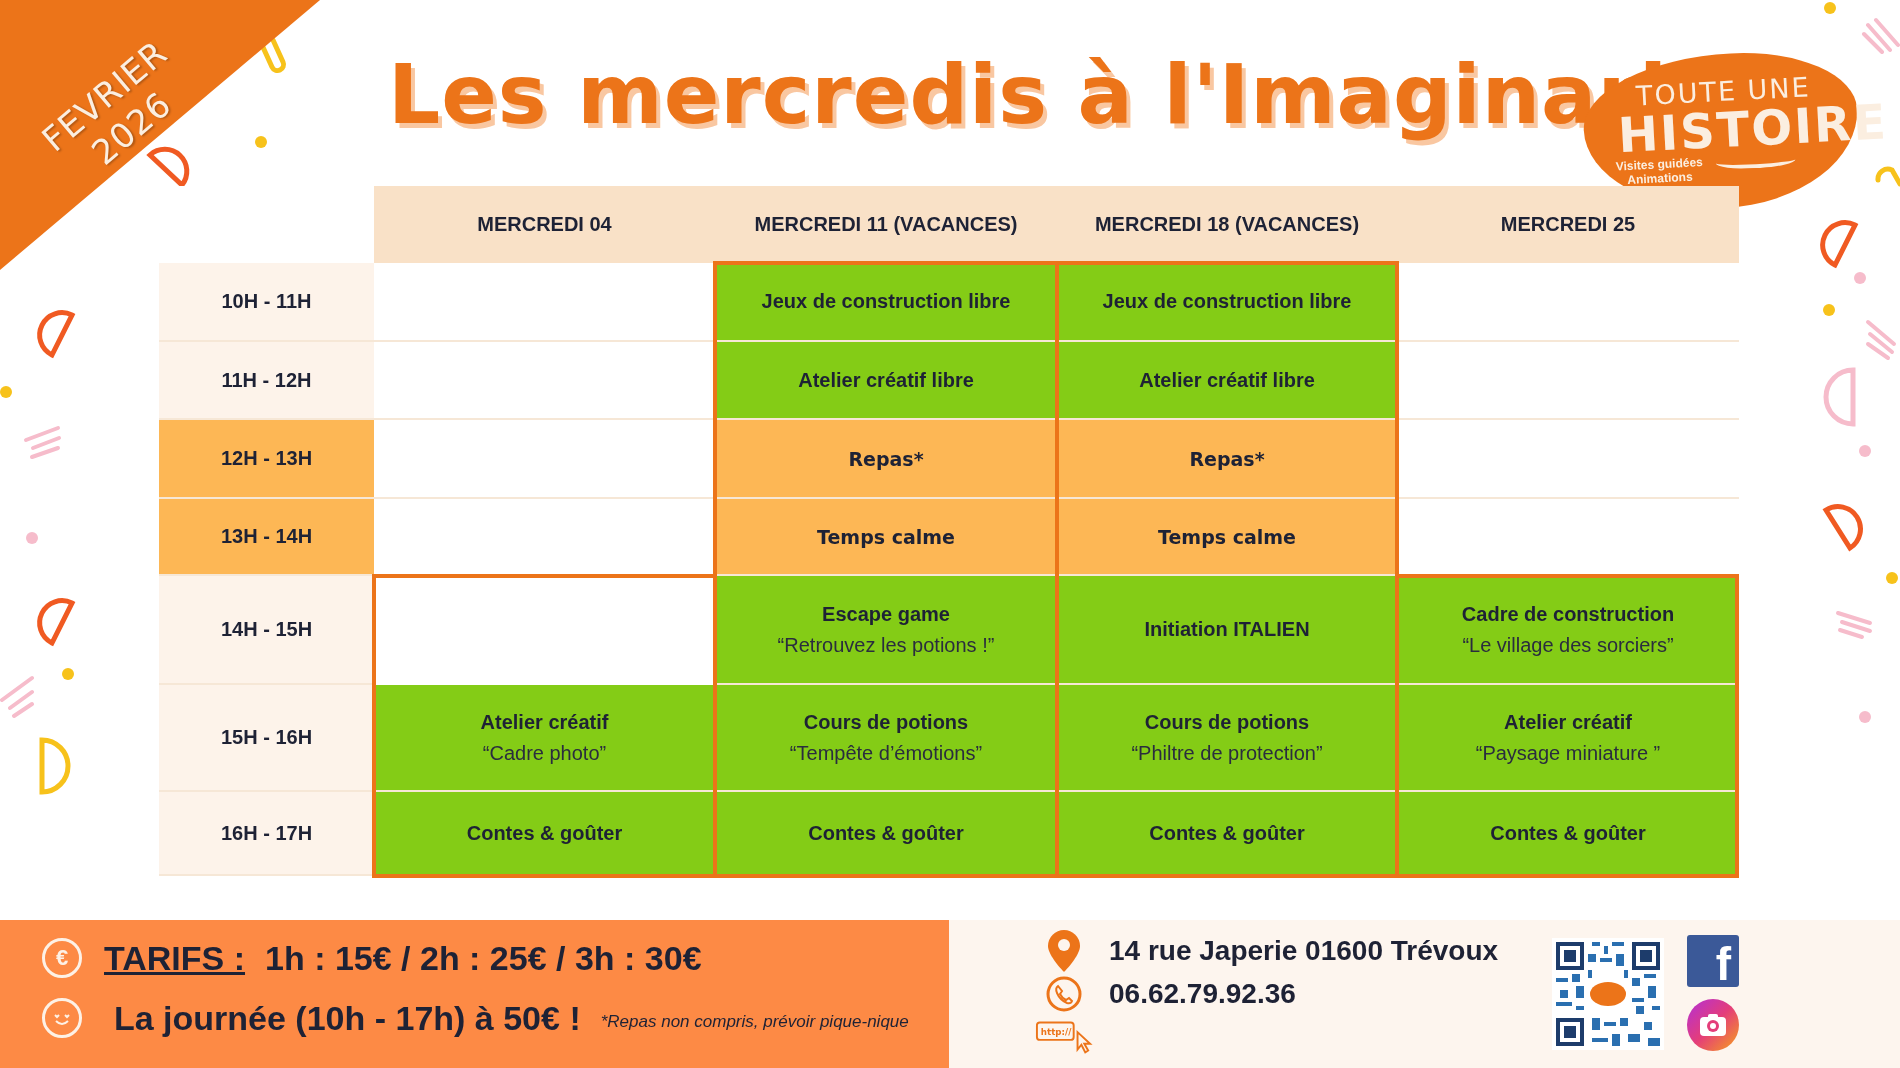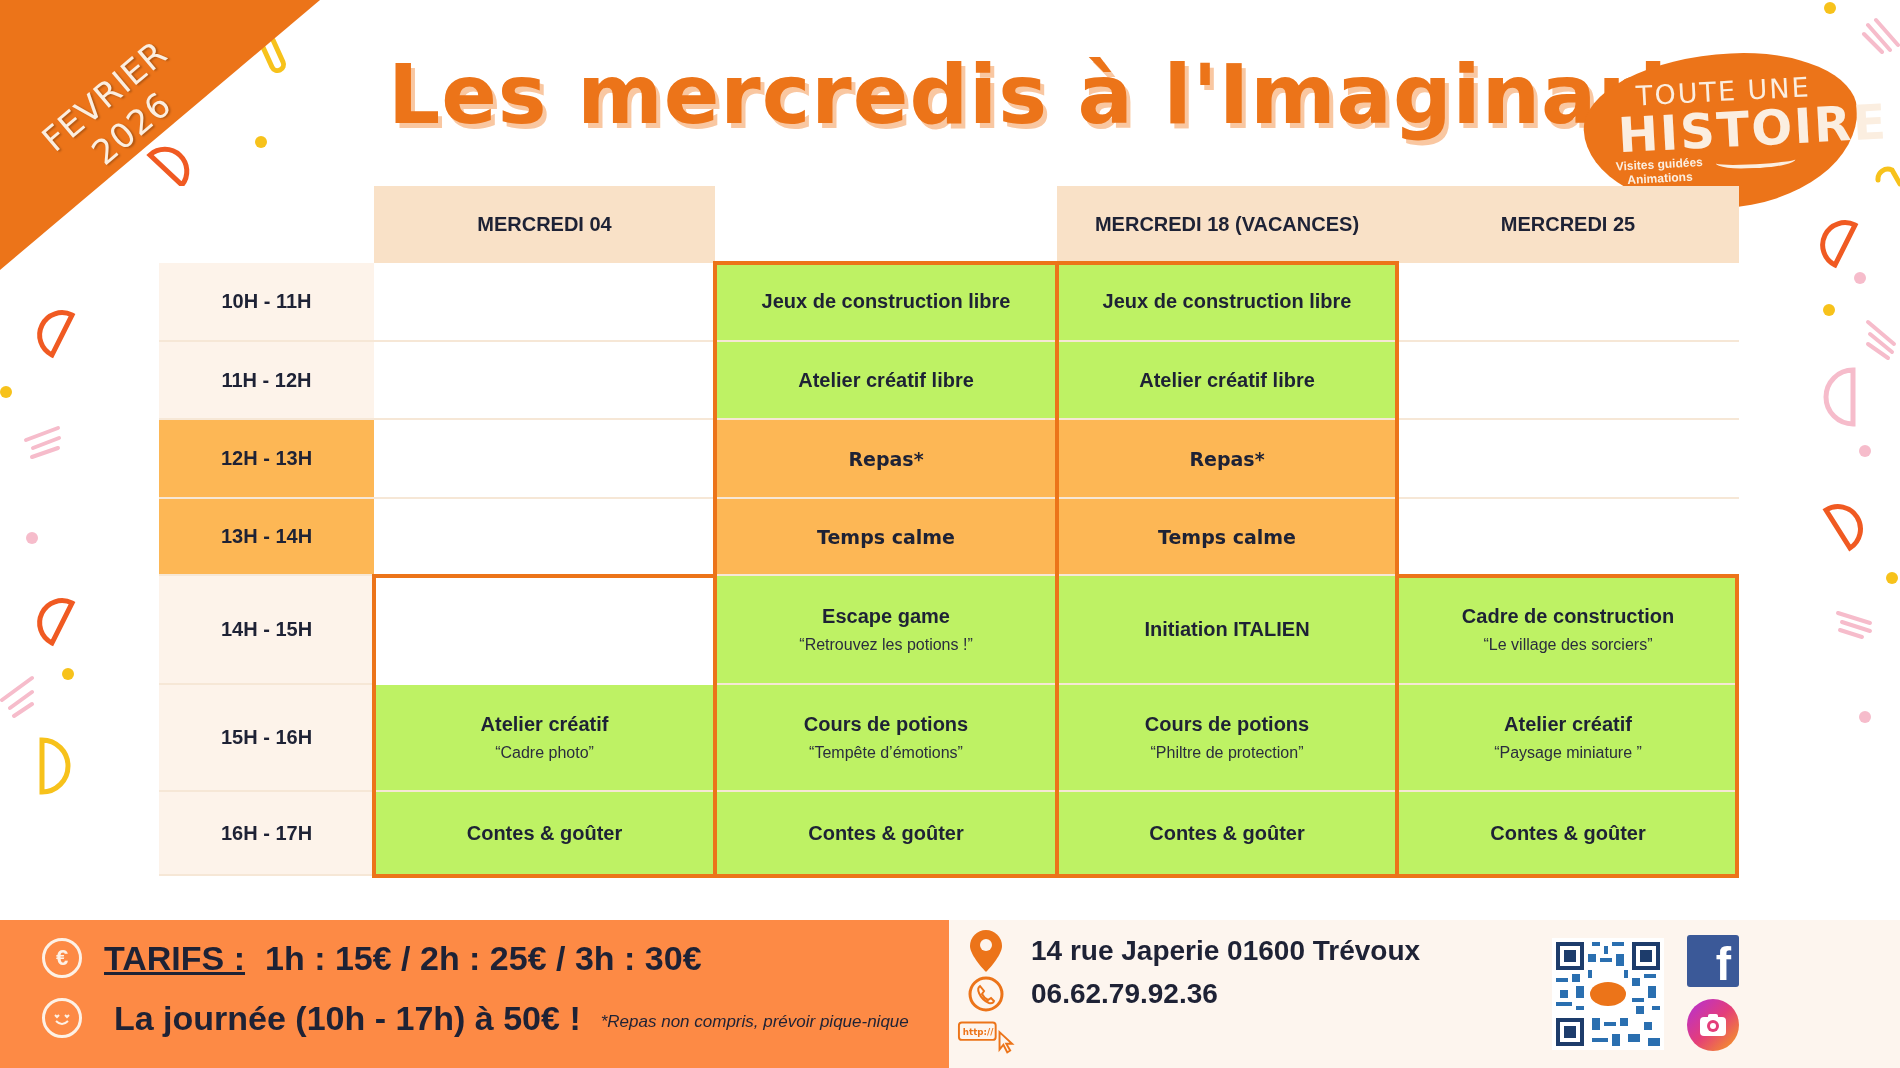--- a/index.html
+++ b/index.html
@@ -28,43 +28,43 @@
     letter-spacing: 2px; font-family: "DejaVu Sans", sans-serif; }
   .logo-sub { position: absolute; left: 30px; top: 100px; color: #fbeee0; font-size: 12px; font-weight: bold;
     line-height: 14px; text-align: center; }
   .logo-smile { position: absolute; left: 130px; top: 102px; width: 80px; height: 14px;
     border-bottom: 4px solid #fbeee0; border-radius: 0 0 50% 50%; }
 
   
   .table { position: absolute; left: 159px; top: 186px; width: 1580px; height: 690px; }
   .cell { position: absolute; display: flex; flex-direction: column; align-items: center; justify-content: center;
     text-align: center; font-size: 20px; font-weight: bold; color: #1e2235; border-bottom: 2px solid #f6e7d6; }
-  .cell .sub { font-weight: normal; font-size: 16px; margin-top: 8px; color: #2a2d3e; text-align: center; }
+  .cell .sub { font-weight: normal; font-size: 20px; margin-top: 8px; color: #2a2d3e; text-align: center; }
   .cell.head { background: #f9e1c7; font-size: 20px; border-bottom: none; }
   .cell.corner { background: #ffffff; border-bottom: none; }
   .cell.time { background: #fdf3ea; text-align: right; }
   .cell.time.lunch { background: #fdb755; }
   .cell.empty { background: #ffffff; }
-  .cell.act { background: #bef264; }
+  .cell.act { background: #84cc16; }
   .cell.meal { background: #fdb755; font-weight: bold; font-family: "DejaVu Sans", sans-serif; font-size: 19px; }
   .frame { position: absolute; border: 4px solid #ec7419; pointer-events: none; }
 
   
   .footer-left { position: absolute; left: 0; top: 920px; width: 949px; height: 148px; background: #fd8a45; }
   .footer-right { position: absolute; left: 949px; top: 920px; width: 951px; height: 148px; background: #fdf5ee; }
   .tarif-line { position: absolute; left: 42px; display: flex; align-items: center; color: #1e2235;
     font-family: "Liberation Sans", sans-serif; font-weight: bold; }
   .tarif-line.l1 { top: 18px; font-size: 34px; }
   .tarif-line.l2 { top: 78px; font-size: 34px; }
   .icon-circle { width: 40px; height: 40px; border: 3px solid #fdf1e6; border-radius: 50%; display: flex;
     align-items: center; justify-content: center; color: #fdf1e6; font-size: 22px; font-weight: bold; margin-right: 22px; }
   .tarif-label { text-decoration: underline; margin-right: 20px; }
   .tarif-note { font-size: 17px; font-style: italic; font-weight: normal; margin-left: 20px; margin-top: 8px; }
 
-  .contact { position: absolute; left: 957px; display: flex; align-items: center; font-size: 28px; font-weight: bold; color: #1e2235; }
+  .contact { position: absolute; left: 1035px; display: flex; align-items: center; font-size: 28px; font-weight: bold; color: #1e2235; }
   .contact .ic { width: 58px; display: flex; justify-content: center; margin-right: 16px; }
   .qr { position: absolute; left: 1552px; top: 938px; width: 112px; height: 112px; background: #ffffff; }
   .fb { position: absolute; left: 1687px; top: 935px; width: 52px; height: 52px; background: #3b5998; border-radius: 3px;
     color: #ffffff; font-size: 46px; font-weight: bold; display: flex; align-items: flex-end; justify-content: flex-end;
     padding-right: 8px; line-height: 1; overflow: hidden; }
   .ig { position: absolute; left: 1687px; top: 999px; width: 52px; height: 52px; border-radius: 50%;
     background: linear-gradient(135deg, #b330d8 0%, #e43d7a 50%, #f7a21b 100%); display: flex; align-items: center; justify-content: center; }
 
   .deco { position: absolute; pointer-events: none; }
 </style>
@@ -120,20 +120,21 @@
   <div class="logo-sub">
     <div>Visites guidées</div>
     <div>Animations</div>
   </div>
 </div>
 
 <div class="table">
 
   <div class="cell corner" style="left:0;top:0;width:215px;height:77px;"></div>
   <div class="cell head" style="left:215px;top:0;width:341px;height:77px;">MERCREDI 04</div>
+  <div class="cell head" style="left:556px;top:0;width:342px;height:77px;">MERCREDI 11 (VACANCES)</div>
   <div class="cell head" style="left:898px;top:0;width:340px;height:77px;">MERCREDI 18 (VACANCES)</div>
   <div class="cell head" style="left:1238px;top:0;width:342px;height:77px;">MERCREDI 25</div>
 
   <div class="cell time" style="left:0;top:77px;width:215px;height:79px;">10H - 11H</div>
   <div class="cell empty" style="left:215px;top:77px;width:341px;height:79px;"></div>
   <div class="cell act" style="left:556px;top:77px;width:342px;height:79px;">
       <span>Jeux de construction libre</span>
     </div>
   <div class="cell act" style="left:898px;top:77px;width:340px;height:79px;">
       <span>Jeux de construction libre</span>

